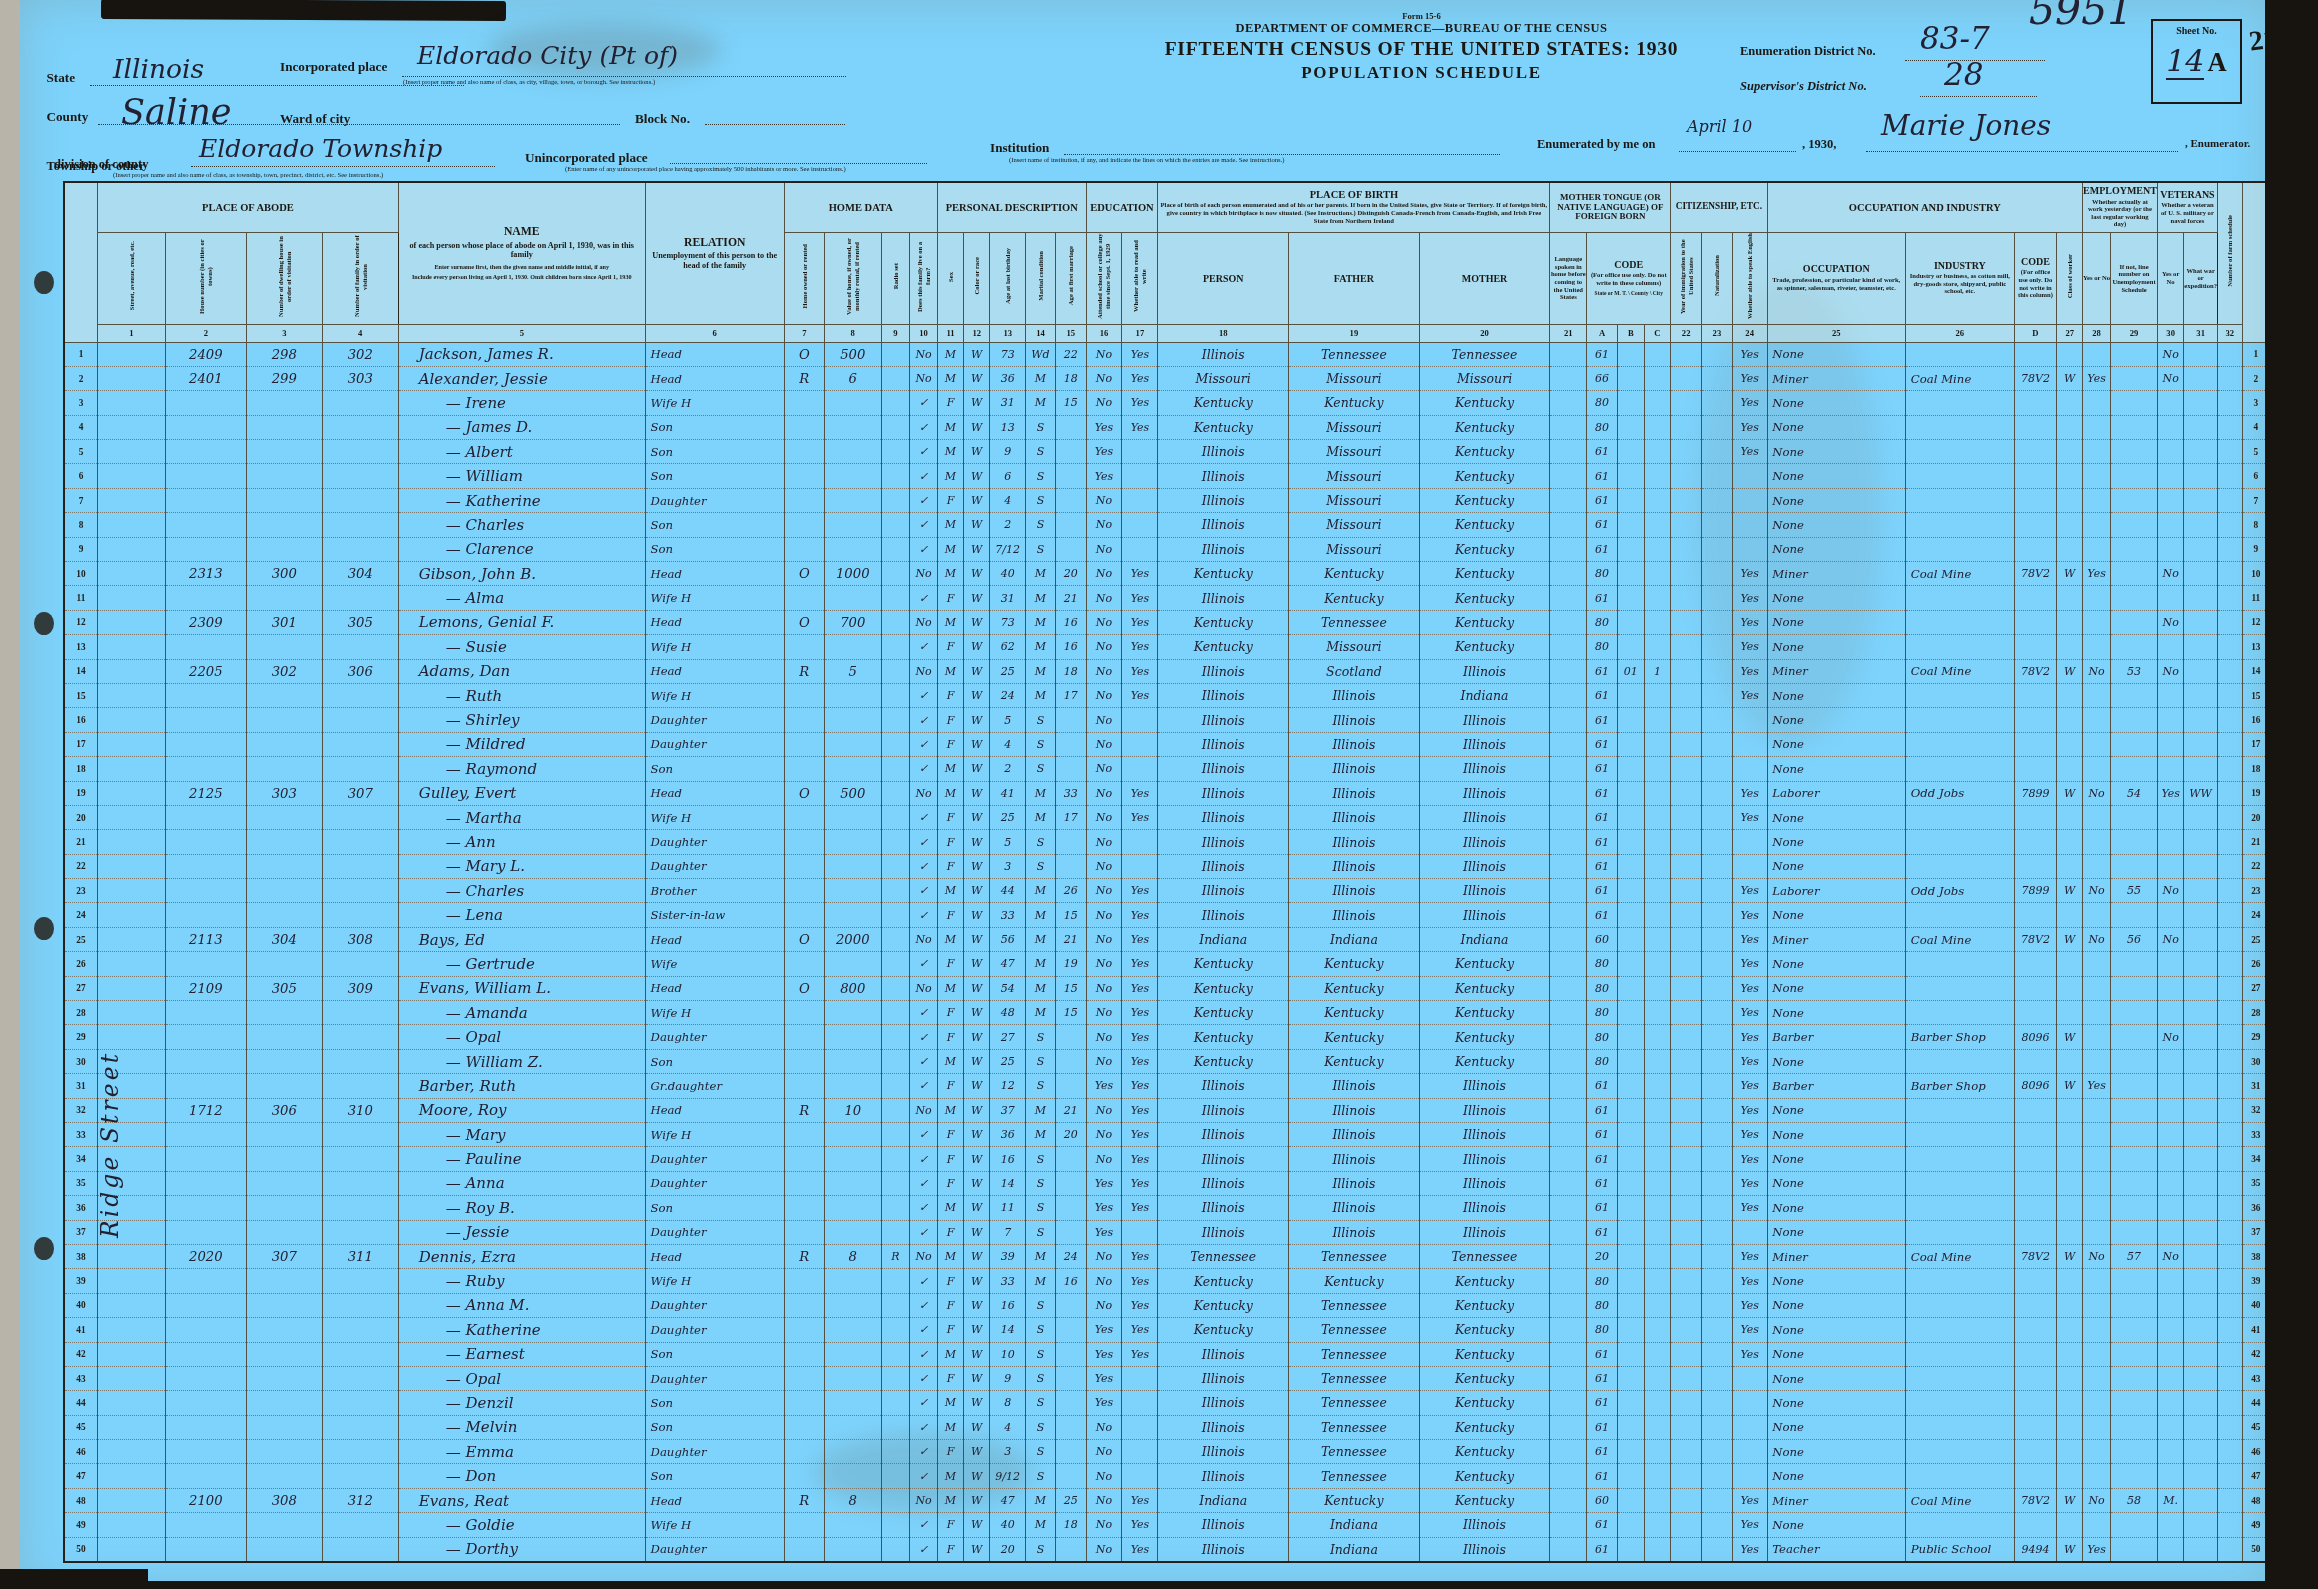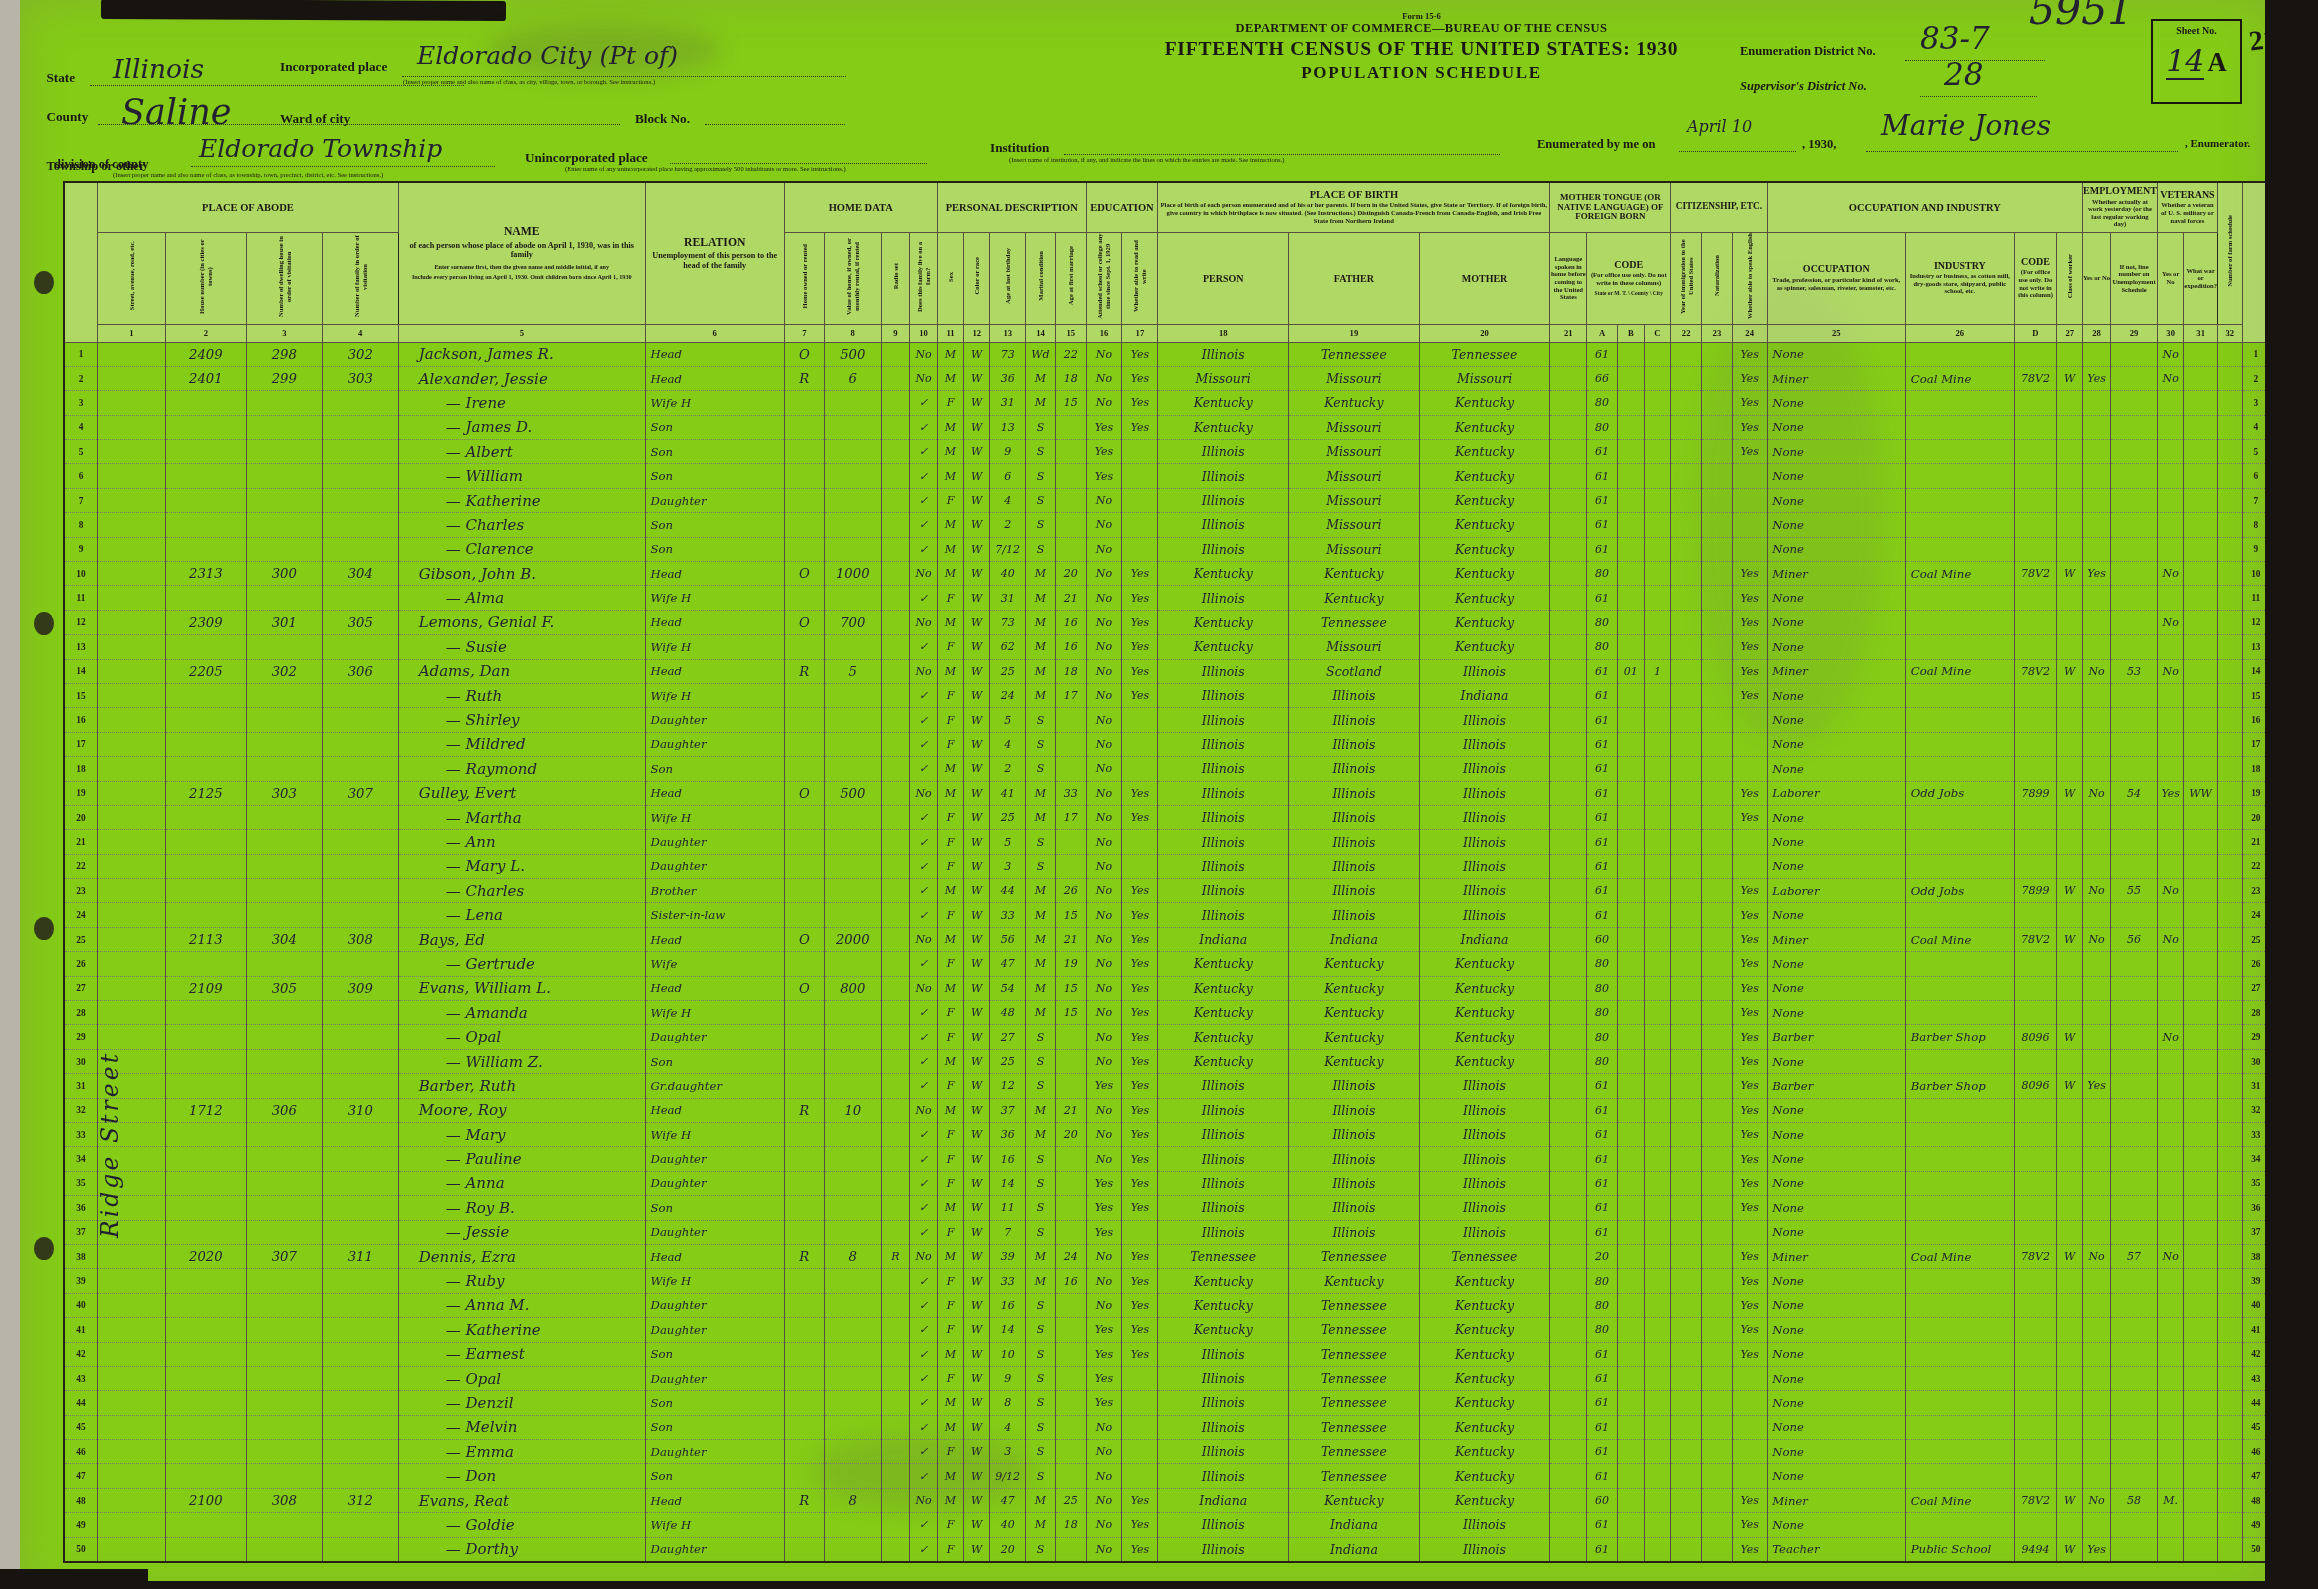--- a/index.html
+++ b/index.html
@@ -4,21 +4,21 @@
 <style>
   html,body{margin:0;padding:0;}
   body{
     width:2319px;height:1590px;position:relative;overflow:hidden;
     background:#b8b4aa;
     font-family:"Liberation Serif", serif;
     color:#1b1814;
   }
   #paper{
     position:absolute;left:20px;top:0;width:2251px;height:1590px;
-    background:#84cc16;
+    background:#7dd3fc;
     box-shadow:inset 0 0 47px rgba(120,110,90,.25);
   }
   
   .artifact{position:absolute;background:#171410;}
   .stain{position:absolute;border-radius:50%;filter:blur(11px);}
   .punch{position:absolute;left:14px;width:20px;height:23.4px;border-radius:50%;background:#25211b;opacity:.85;}
   
   .plabel{position:absolute;font-weight:bold;font-size:13.2px;white-space:nowrap;}
   .pnote{position:absolute;font-size:6.6px;white-space:nowrap;}
   .dots{position:absolute;border-bottom:1.6px dotted #3a352c;height:0.8px;}

